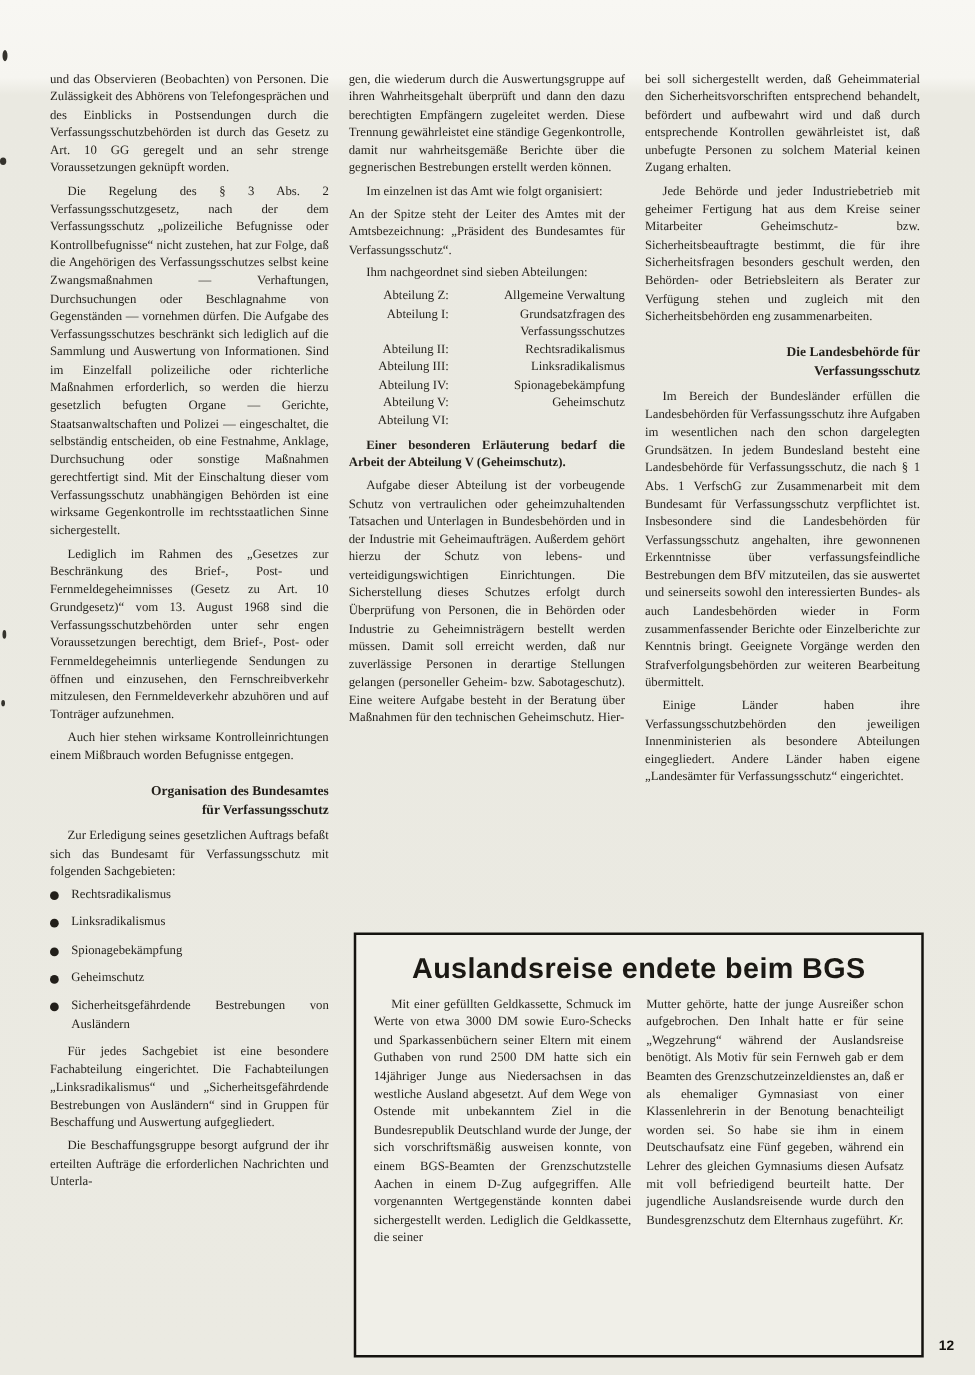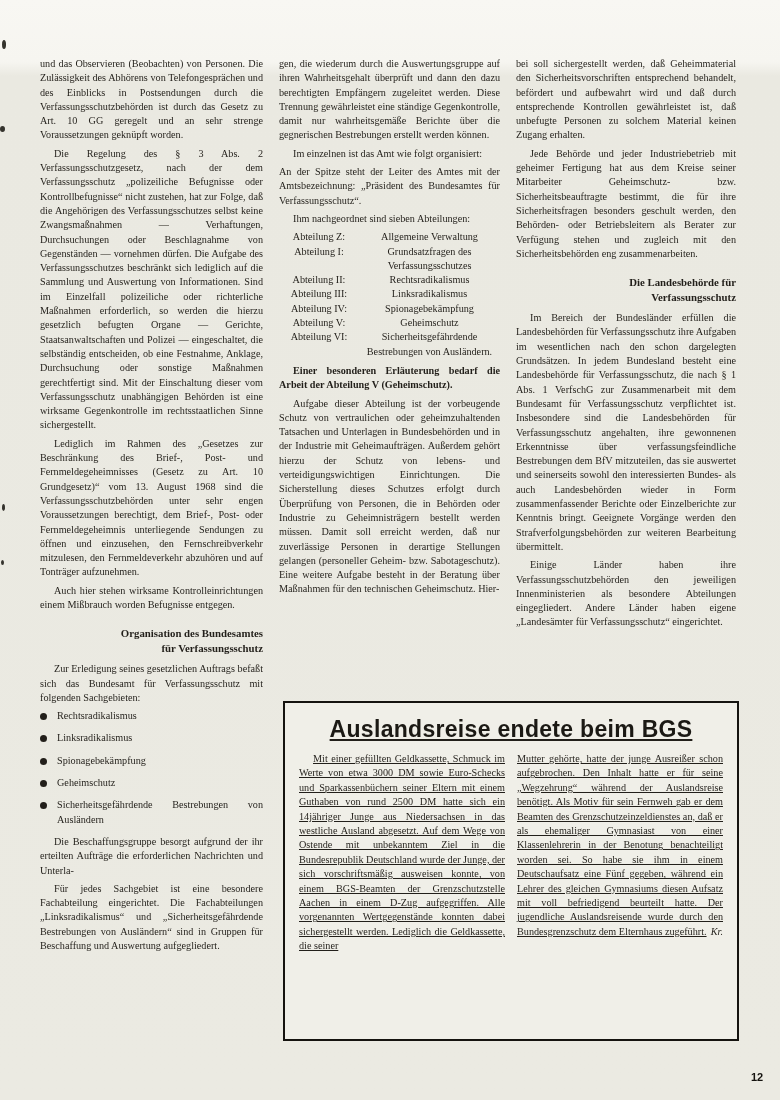--- a/index.html
+++ b/index.html
@@ -9,26 +9,26 @@
   .col{position:absolute;top:57px;font-size:10.2px;line-height:14.3px;text-align:justify;overflow:hidden;}
   .col-1{left:40px;width:223px;height:1036px;}
   .col-2{left:279px;width:221px;height:684px;}
   .col-3{left:516px;width:220px;height:684px;}
   .para{margin:0 0 4px;text-indent:14px;}
   .para.noindent{text-indent:0;}
   .heading{font-weight:bold;white-space:pre-line;text-align:right;margin:14px 0 7px;font-size:10.8px;line-height:14.5px;}
   .bullet-item{display:flex;margin:2px 0 8px;text-align:justify;}
   .dot{width:7px;height:7px;background:#221f1a;border-radius:50%;margin:4px 10px 0 0;flex:none;}
   .bullet-text{flex:1;}
-  .def-row{display:flex;text-align:center;}
+  .def-row{display:flex;text-align:right;}
   .def-label{width:80px;flex:none;}
   .def-value{flex:1;}
   .def-row + .para{margin-top:5px;font-weight:bold;}
-  .box-article{position:absolute;left:283px;top:701px;width:456px;height:340px;
-               border:2.5px solid #15130f;background:#f0efe8;box-sizing:border-box;overflow:hidden;text-decoration:underline;}
+  .box-article{position:absolute;left:283px;top:746px;width:456px;height:340px;
+               border:2.5px solid #15130f;background:#f0efe8;box-sizing:border-box;overflow:hidden;}
   .box-title{font-family:"Liberation Sans", sans-serif;font-weight:bold;font-size:23px;letter-spacing:0.3px;
              text-align:center;margin:13px 8px 9px;color:#1b1914;}
   .box-cols{display:flex;gap:12px;padding:0 14px;}
   .box-col{flex:1;font-size:10.2px;line-height:14.4px;text-align:justify;}
   .sig{float:right;font-style:italic;}
   .page-number{position:absolute;left:751px;top:1071px;font-family:"Liberation Sans", sans-serif;
                font-weight:bold;font-size:11px;color:#15130f;}
   .speck{position:absolute;background:#35332d;border-radius:50%;}
   .speck.s1{left:2px;top:40px;width:4px;height:9px;}
   .speck.s2{left:0;top:126px;width:5px;height:6px;}
@@ -65,22 +65,22 @@
         <span class="bullet-text">Spionagebekämpfung</span>
       </div>
       <div class="bullet-item">
         <span class="dot"></span>
         <span class="bullet-text">Geheimschutz</span>
       </div>
       <div class="bullet-item">
         <span class="dot"></span>
         <span class="bullet-text">Sicherheitsgefährdende Bestrebungen von Ausländern</span>
       </div>
+      <p class="para">Für jedes Sachgebiet ist eine besondere Fachabteilung eingerichtet. Die Fachabteilungen „Linksradikalismus“ und „Sicherheitsgefährdende Bestrebungen von Ausländern“ sind in Gruppen für Beschaffung und Auswertung aufgegliedert.</p>
       <p class="para">Die Beschaffungsgruppe besorgt aufgrund der ihr erteilten Aufträge die erforderlichen Nachrichten und Unterla-</p>
-      <p class="para">Für jedes Sachgebiet ist eine besondere Fachabteilung eingerichtet. Die Fachabteilungen „Linksradikalismus“ und „Sicherheitsgefährdende Bestrebungen von Ausländern“ sind in Gruppen für Beschaffung und Auswertung aufgegliedert.</p>
     </div>
   <div class="col col-2">
       <p class="para noindent">gen, die wiederum durch die Auswertungsgruppe auf ihren Wahrheitsgehalt überprüft und dann den dazu berechtigten Empfängern zugeleitet werden. Diese Trennung gewährleistet eine ständige Gegenkontrolle, damit nur wahrheitsgemäße Berichte über die gegnerischen Bestrebungen erstellt werden können.</p>
       <p class="para">Im einzelnen ist das Amt wie folgt organisiert:</p>
       <p class="para noindent">An der Spitze steht der Leiter des Amtes mit der Amtsbezeichnung: „Präsident des Bundesamtes für Verfassungsschutz“.</p>
       <p class="para">Ihm nachgeordnet sind sieben Abteilungen:</p>
       <div class="def-row">
         <span class="def-label">Abteilung Z:</span>
         <span class="def-value">Allgemeine Verwaltung</span>
       </div>
@@ -99,21 +99,20 @@
       <div class="def-row">
         <span class="def-label">Abteilung IV:</span>
         <span class="def-value">Spionagebekämpfung</span>
       </div>
       <div class="def-row">
         <span class="def-label">Abteilung V:</span>
         <span class="def-value">Geheimschutz</span>
       </div>
       <div class="def-row">
         <span class="def-label">Abteilung VI:</span>
-        <span class="def-value">Sicherheitsgefährdende Bestrebungen von Ausländern.</span>
       </div>
       <p class="para">Einer besonderen Erläuterung bedarf die Arbeit der Abteilung V (Geheimschutz).</p>
       <p class="para">Aufgabe dieser Abteilung ist der vorbeugende Schutz von vertraulichen oder geheimzuhaltenden Tatsachen und Unterlagen in Bundesbehörden und in der Industrie mit Geheimaufträgen. Außerdem gehört hierzu der Schutz von lebens- und verteidigungswichtigen Einrichtungen. Die Sicherstellung dieses Schutzes erfolgt durch Überprüfung von Personen, die in Behörden oder Industrie zu Geheimnisträgern bestellt werden müssen. Damit soll erreicht werden, daß nur zuverlässige Personen in derartige Stellungen gelangen (personeller Geheim- bzw. Sabotageschutz). Eine weitere Aufgabe besteht in der Beratung über Maßnahmen für den technischen Geheimschutz. Hier-</p>
     </div>
   <div class="col col-3">
       <p class="para noindent">bei soll sichergestellt werden, daß Geheimmaterial den Sicherheitsvorschriften entsprechend behandelt, befördert und aufbewahrt wird und daß durch entsprechende Kontrollen gewährleistet ist, daß unbefugte Personen zu solchem Material keinen Zugang erhalten.</p>
       <p class="para">Jede Behörde und jeder Industriebetrieb mit geheimer Fertigung hat aus dem Kreise seiner Mitarbeiter Geheimschutz- bzw. Sicherheitsbeauftragte bestimmt, die für ihre Sicherheitsfragen besonders geschult werden, den Behörden- oder Betriebsleitern als Berater zur Verfügung stehen und zugleich mit den Sicherheitsbehörden eng zusammenarbeiten.</p>
       <div class="heading">Die Landesbehörde für
 Verfassungsschutz</div>
       <p class="para">Im Bereich der Bundesländer erfüllen die Landesbehörden für Verfassungsschutz ihre Aufgaben im wesentlichen nach den schon dargelegten Grundsätzen. In jedem Bundesland besteht eine Landesbehörde für Verfassungsschutz, die nach § 1 Abs. 1 VerfschG zur Zusammenarbeit mit dem Bundesamt für Verfassungsschutz verpflichtet ist. Insbesondere sind die Landesbehörden für Verfassungsschutz angehalten, ihre gewonnenen Erkenntnisse über verfassungsfeindliche Bestrebungen dem BfV mitzuteilen, das sie auswertet und seinerseits sowohl den interessierten Bundes- als auch Landesbehörden wieder in Form zusammenfassender Berichte oder Einzelberichte zur Kenntnis bringt. Geeignete Vorgänge werden den Strafverfolgungsbehörden zur weiteren Bearbeitung übermittelt.</p>

